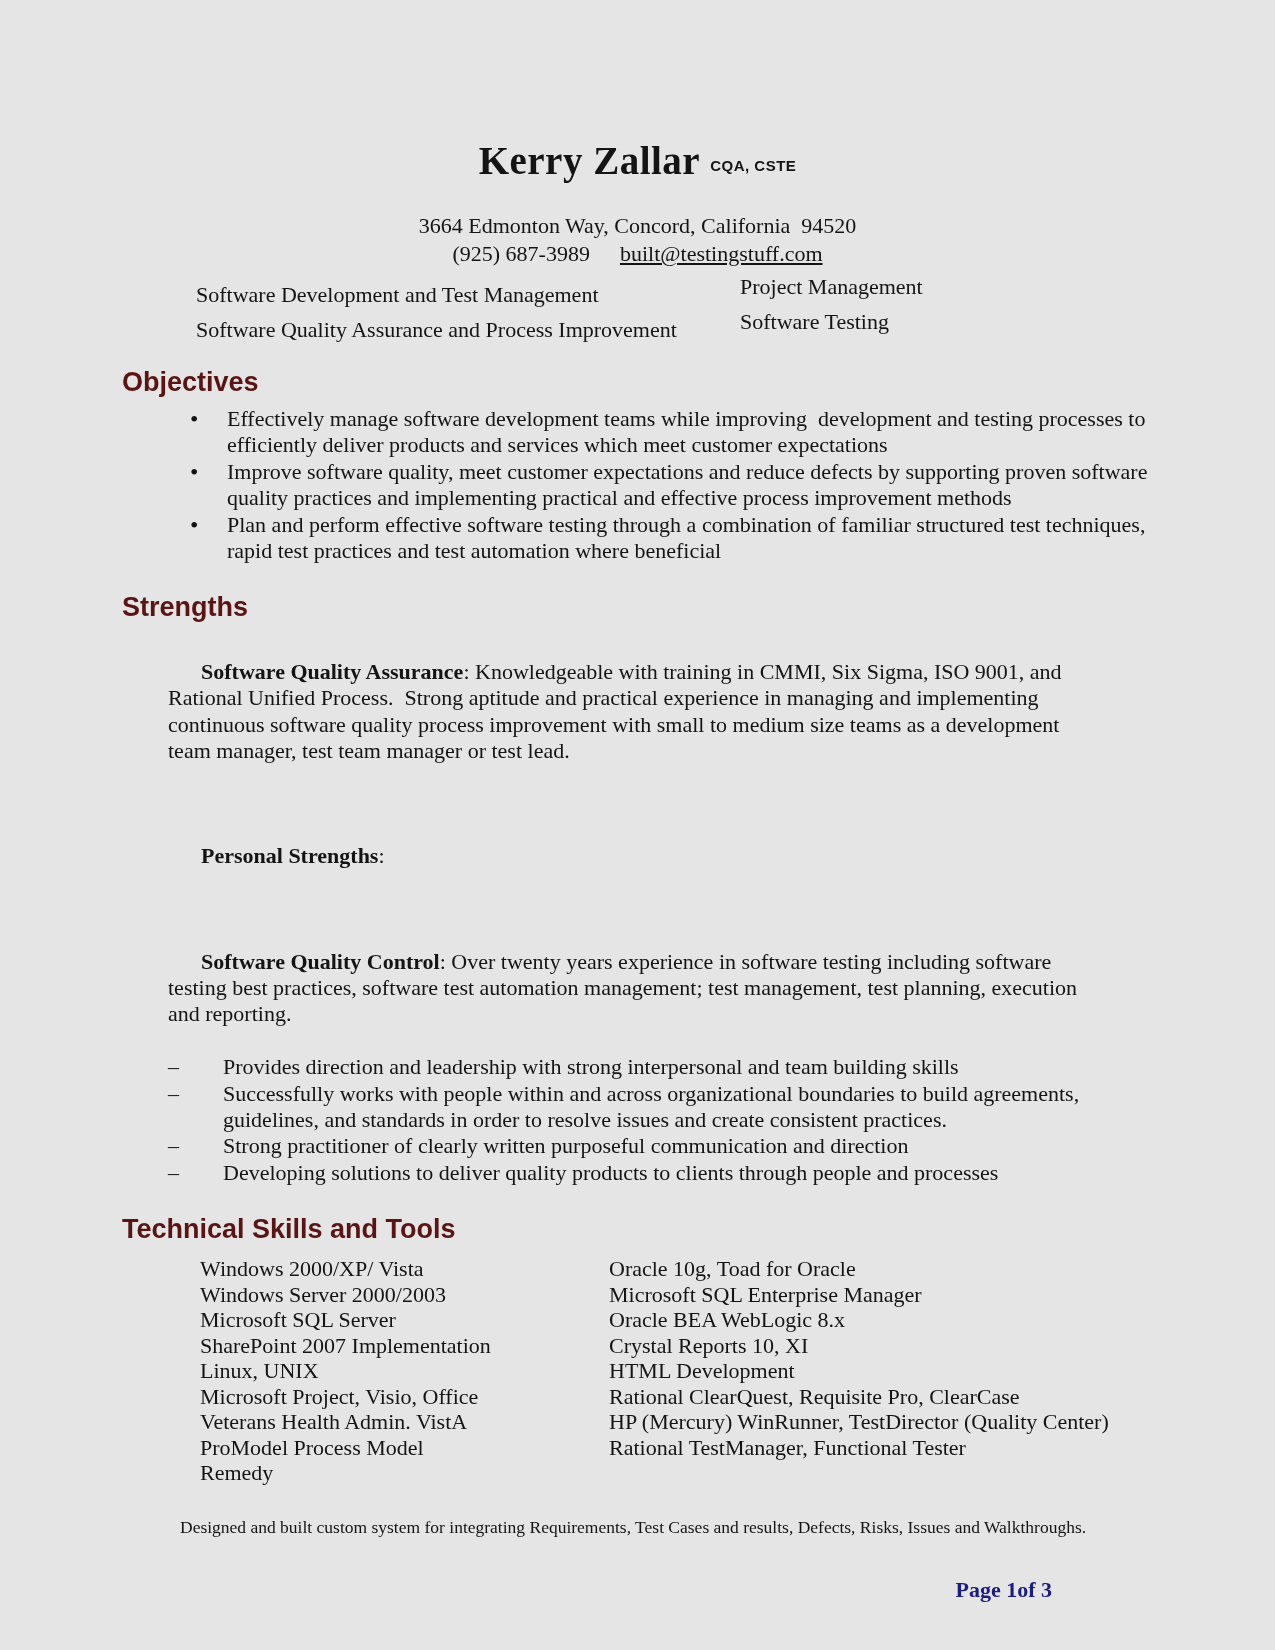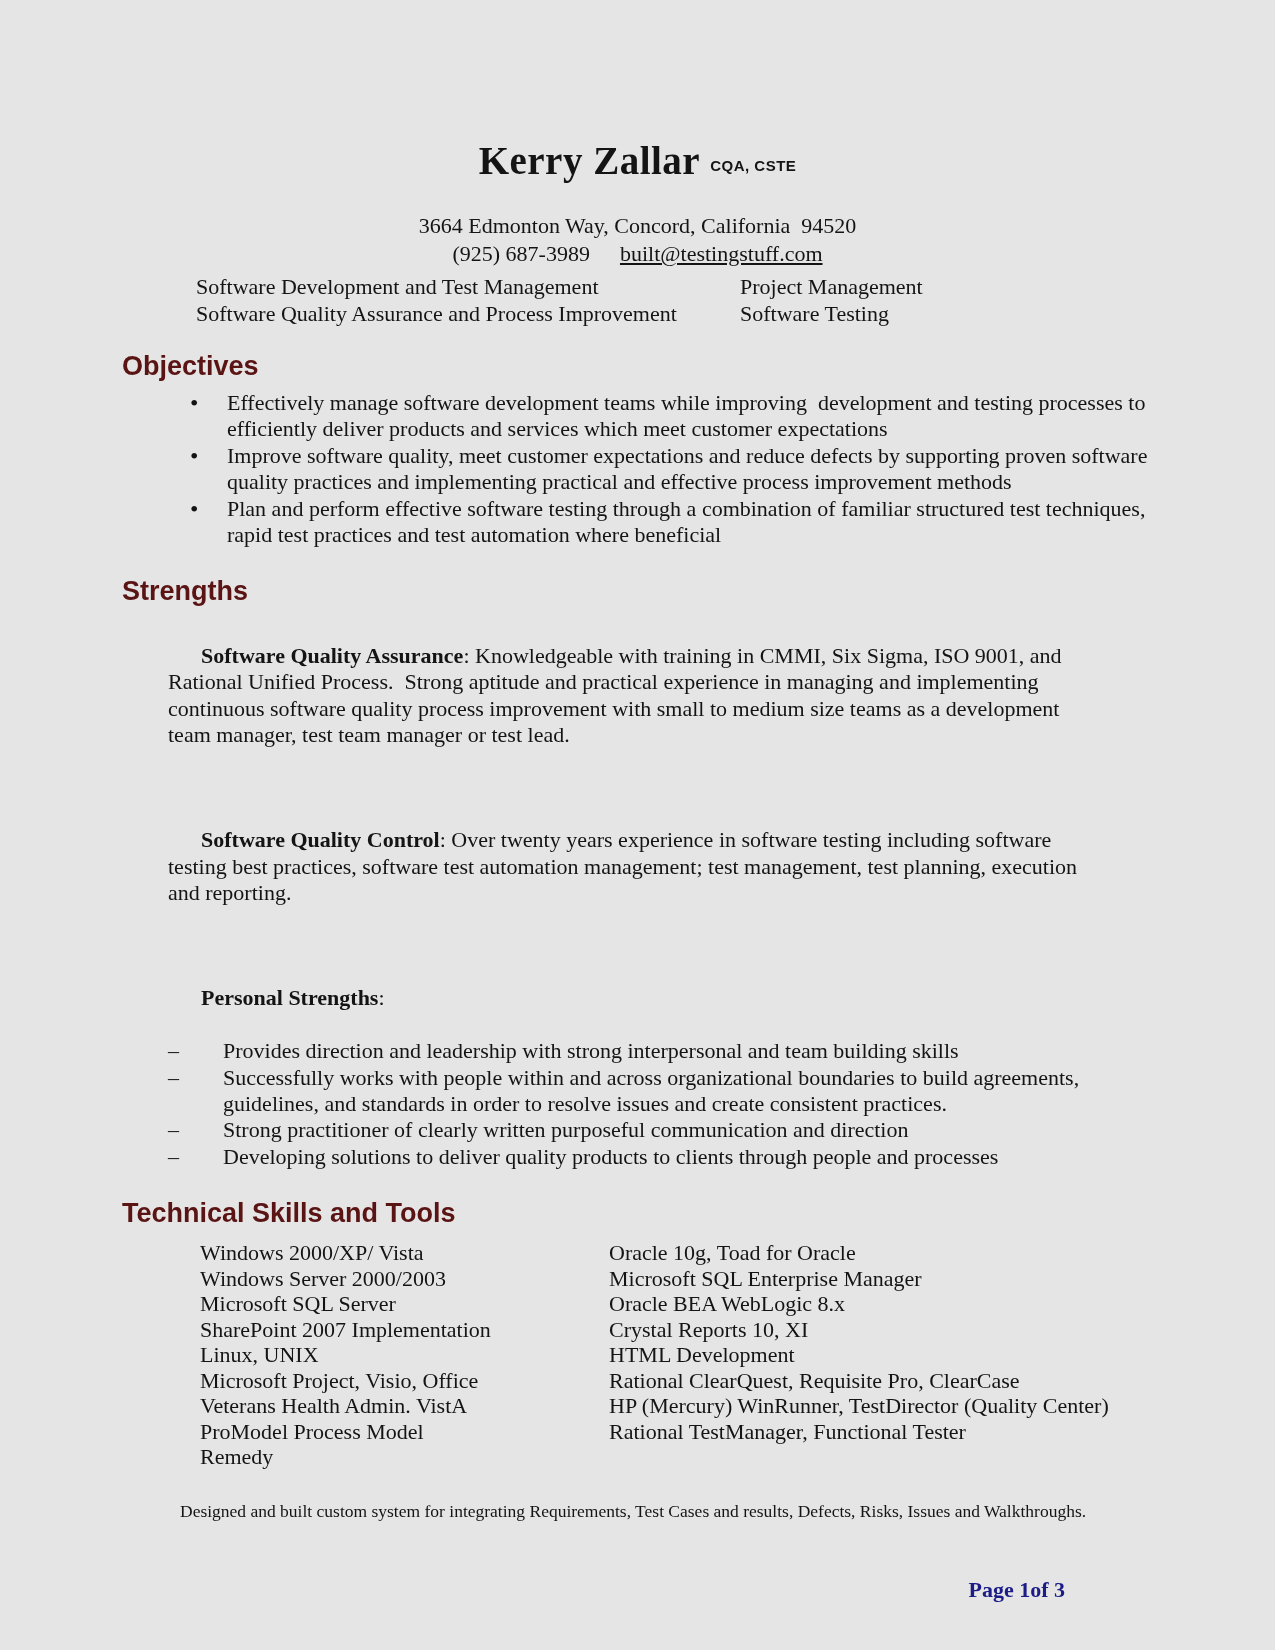--- a/index.html
+++ b/index.html
@@ -37,21 +37,21 @@
   }
   .sec-h {
     font-family:"Liberation Sans","DejaVu Sans",sans-serif;
     font-weight:bold; font-size:27px; line-height:34px;
     color:#5a1414;
   }
 
   
   .interests { margin-top:5px; }
   .int-row { display:flex; line-height:27px; }
-  .int-left { margin-left:74px; width:544px; }
+  .int-left { margin-left:74px; width:544px;margin-top:8px; }
   .int-right { flex:1; }
 
   
   .obj-h { margin-top:22px; }
   .bullets { list-style:none; margin-top:7px; width:1035px; }
   .bullets li { position:relative; padding-left:105px; line-height:26.4px; white-space:pre-wrap; }
   .b-marker { position:absolute; left:68px; top:0; }
   .b-marker::before { content:"\2022"; font-size:24px; }
 
   
@@ -69,21 +69,21 @@
   .tech-h { margin-top:26px; }
   .skills { display:flex; margin-top:10px; margin-left:78px; }
   .skill-col-left { width:372px; }
   .skill-col-right { flex:1;margin-left:37px; }
   .skill-line { line-height:25.5px; white-space:nowrap; }
 
   .note { margin-left:58px; margin-top:30px; font-size:17.5px; line-height:22px; }
 
   
   .footer {
-    position:absolute; top:1577px; right:210px;
+    position:absolute; top:1577px; right:223px;
     font-weight:bold; font-size:22px; color:#1c1c87;
   }
 </style>
 </head>
 <body>
 
 <div class="page">
   <div class="content">
 
     <div class="name-line">
@@ -109,25 +109,25 @@
     <ul class="bullets">
       <li><span class="b-marker"></span><span>Effectively manage software development teams while improving  development and testing processes to efficiently deliver products and services which meet customer expectations</span></li>
       <li><span class="b-marker"></span><span>Improve software quality, meet customer expectations and reduce defects by supporting proven software quality practices and implementing practical and effective process improvement methods</span></li>
       <li><span class="b-marker"></span><span>Plan and perform effective software testing through a combination of familiar structured test techniques, rapid test practices and test automation where beneficial</span></li>
     </ul>
 
     <div class="sec-h str-h">Strengths</div>
     <p class="str-p">
       <span class="bold-lead">Software Quality Assurance</span><span>: Knowledgeable with training in CMMI, Six Sigma, ISO 9001, and Rational Unified Process.  Strong aptitude and practical experience in managing and implementing continuous software quality process improvement with small to medium size teams as a development team manager, test team manager or test lead.</span>
     </p>
+    <p class="str-p personal">
+      <span class="bold-lead">Personal Strengths</span><span>:</span>
+    </p>
     <p class="str-p">
       <span class="bold-lead">Software Quality Control</span><span>: Over twenty years experience in software testing including software testing best practices, software test automation management; test management, test planning, execution and reporting.</span>
-    </p>
-    <p class="str-p personal">
-      <span class="bold-lead">Personal Strengths</span><span>:</span>
     </p>
     <ul class="dashes">
       <li><span class="d-marker"></span><span>Provides direction and leadership with strong interpersonal and team building skills</span></li>
       <li><span class="d-marker"></span><span>Successfully works with people within and across organizational boundaries to build agreements, guidelines, and standards in order to resolve issues and create consistent practices.</span></li>
       <li><span class="d-marker"></span><span>Strong practitioner of clearly written purposeful communication and direction</span></li>
       <li><span class="d-marker"></span><span>Developing solutions to deliver quality products to clients through people and processes</span></li>
     </ul>
 
     <div class="sec-h tech-h">Technical Skills and Tools</div>
     <div class="skills">

